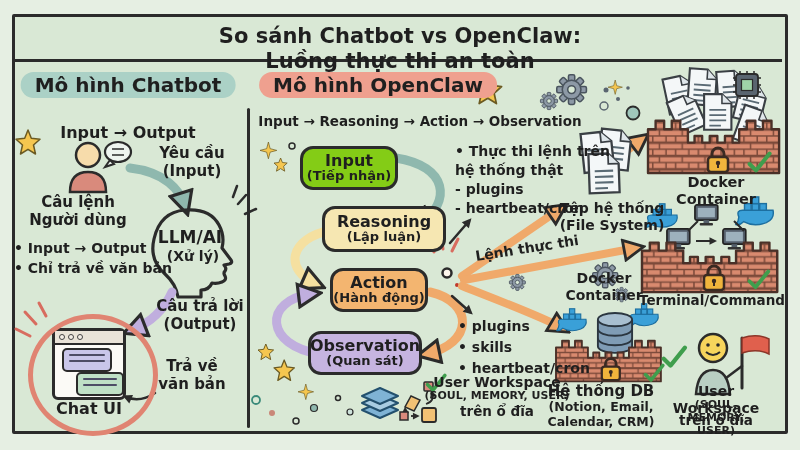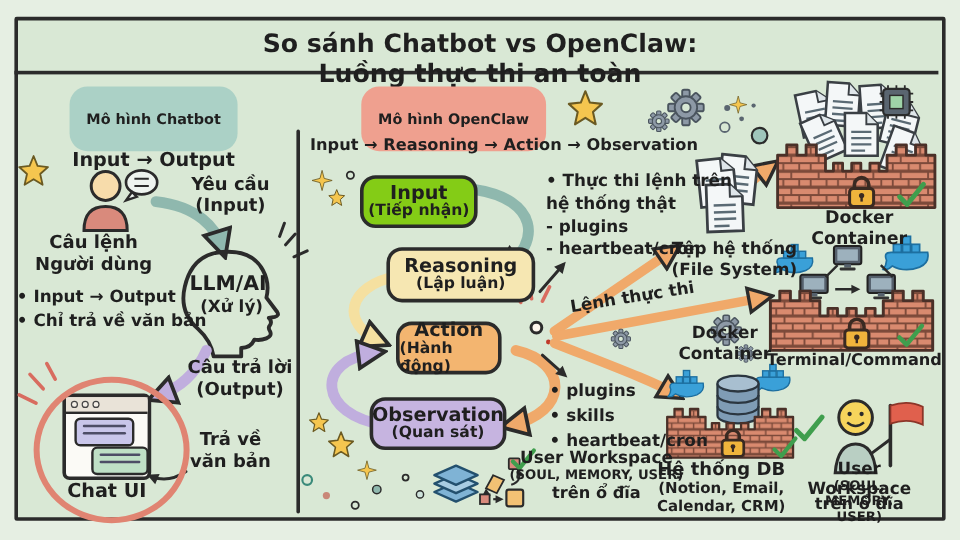--- a/index.html
+++ b/index.html
@@ -9,21 +9,21 @@
     font-family:"DejaVu Sans","Liberation Sans",sans-serif;
     color:#1f1f1f;
   }
   .frame{position:absolute;left:12px;top:14px;width:770px;height:414px;
     border:3px solid #2b2b2b;background:#d9e8d5;border-radius:2px;}
   .titlebar{position:absolute;left:12px;top:14px;width:770px;height:48px;
     border-bottom:3px solid #2b2b2b;box-sizing:border-box;}
   .divider{position:absolute;left:247px;top:108px;width:3px;height:320px;background:#2b2b2b;border-radius:2px;}
   .t{position:absolute;white-space:pre-line;font-weight:700;line-height:1.18;z-index:4;}
   .c{transform:translateX(-50%);text-align:center;}
-  .pill{position:absolute;z-index:4;border-radius:15px;padding:20px 14px;font-weight:700;font-size:12px;transform:translateX(-50%);white-space:nowrap;}
+  .pill{position:absolute;z-index:4;border-radius:15px;padding:1px 14px;font-weight:700;font-size:20px;transform:translateX(-50%);white-space:nowrap;}
   .stage{position:absolute;z-index:4;border:3px solid #2b2b2b;border-radius:13px;
     display:flex;flex-direction:column;align-items:center;justify-content:center;box-sizing:border-box;}
   .stage .n{font-weight:700;font-size:16px;line-height:1.1;}
   .stage .s{font-weight:700;font-size:13px;line-height:1.15;}
   svg.layer{position:absolute;left:0;top:0;z-index:2;}
   .chat-win{position:absolute;left:52px;top:328px;width:74px;height:72px;background:#fbfaf6;
     border:3px solid #2b2b2b;border-radius:6px;z-index:3;box-sizing:border-box;}
   .chat-head{height:12px;background:#e9e3d8;border-bottom:2px solid #2b2b2b;display:flex;align-items:center;gap:3px;padding-left:4px;}
   .chat-head .dot{width:4px;height:4px;border-radius:50%;border:1.5px solid #444;background:#f4efe7;}
   .bub{position:absolute;border:2px solid #2b2b2b;border-radius:5px;}
@@ -303,21 +303,21 @@
 <div class="t c" style="left:420px;top:114px;font-size:13.5px;">Input → Reasoning → Action → Observation</div>
 
 <div class="stage" style="left:300px;top:146px;width:98px;height:44px;background:#84cc16;">
   <div class="n">Input</div>
   <div class="s">(Tiếp nhận)</div>
 </div>
 <div class="stage" style="left:322px;top:206px;width:124px;height:46px;background:#f6e7b2;">
   <div class="n">Reasoning</div>
   <div class="s">(Lập luận)</div>
 </div>
-<div class="stage" style="left:330px;top:268px;width:88px;height:44px;background:#f3b570;">
+<div class="stage" style="left:330px;top:268px;width:98px;height:44px;background:#f3b570;">
   <div class="n">Action</div>
   <div class="s">(Hành động)</div>
 </div>
 <div class="stage" style="left:308px;top:331px;width:114px;height:44px;background:#c6b4e0;">
   <div class="n">Observation</div>
   <div class="s">(Quan sát)</div>
 </div>
 
 <div class="t" style="left:455px;top:142px;font-size:14px;line-height:1.35;">• Thực thi lệnh trên
 hệ thống thật

